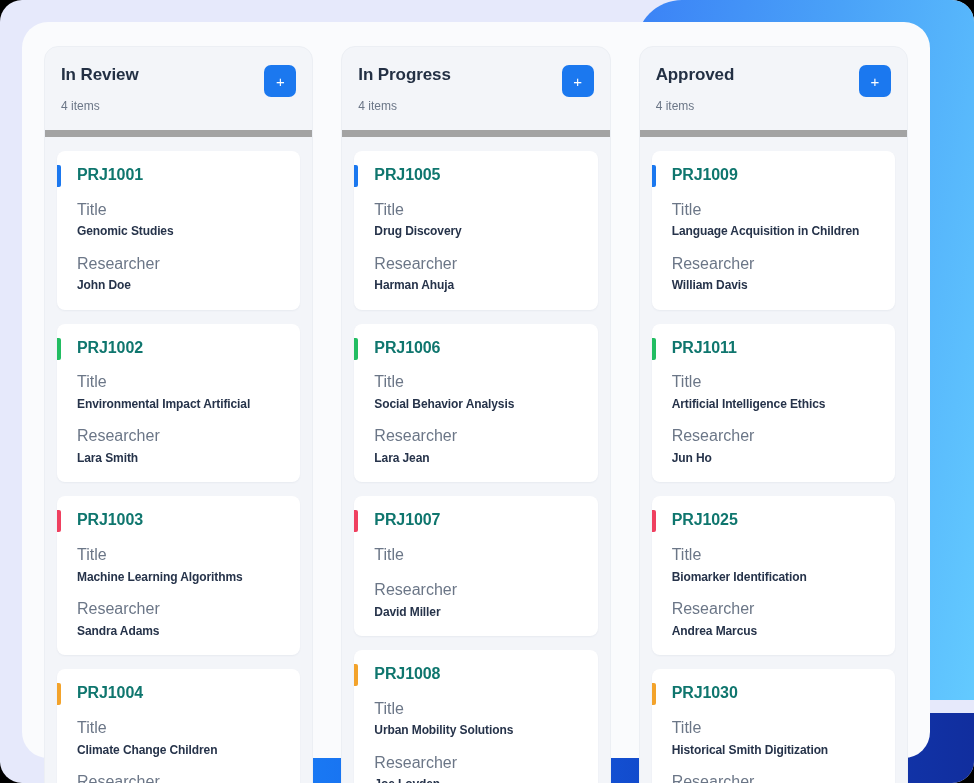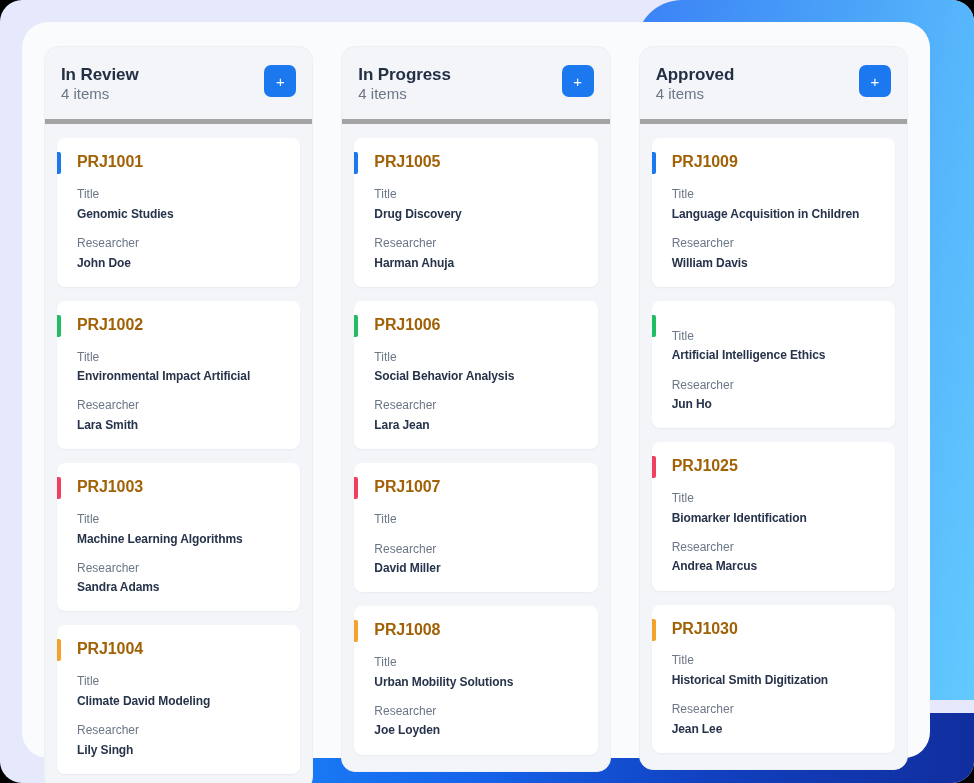--- a/index.html
+++ b/index.html
@@ -72,35 +72,35 @@
     overflow: hidden;
     display: flex;
     flex-direction: column;
   }
 
   .column-header {
     display: flex;
     align-items: flex-start;
     justify-content: space-between;
     padding: 18px 16px 16px 16px;
-    border-bottom: 5px solid #a3a3a3;
+    border-bottom: 7px solid #a3a3a3;
   }
 
   .column-title {
     font-size: 17px;
     font-weight: bold;
     color: #233044;
     line-height: 1.2;
     letter-spacing: -0.1px;
   }
 
   .column-count {
-    font-size: 15px;
+    font-size: 12px;
     color: #6b7687;
-    margin-top: 0;
+    margin-top: 14px;
     line-height: 1.2;
   }
 
   .add-button {
     width: 32px;
     height: 32px;
     border-radius: 7px;
     background: #1b78ef;
     border: none;
     color: #ffffff;
@@ -136,30 +136,30 @@
     left: 0;
     top: 14px;
     width: 4px;
     height: 22px;
     border-radius: 0 2px 2px 0;
   }
 
   .card-id {
     font-size: 16px;
     font-weight: bold;
-    color: #a16207;
+    color: #0f766e;
     line-height: 1.3;
     padding-left: 4px;
     letter-spacing: -0.1px;
   }
 
   .field { margin-top: 14px; padding-left: 4px; }
 
   .field-label {
-    font-size: 12px;
+    font-size: 16px;
     color: #6b7687;
     line-height: 1.3;
     margin-bottom: 3px;
   }
 
   .field-value {
     font-size: 12px;
     font-weight: bold;
     color: #26334a;
     line-height: 1.35;
@@ -220,21 +220,21 @@
             <div class="field">
               <div class="field-label">Researcher</div>
               <div class="field-value">Sandra Adams</div>
             </div>
           </div>
           <div class="card">
             <div class="accent-bar" style="background: rgb(243, 163, 43);"></div>
             <div class="card-id">PRJ1004</div>
             <div class="field">
               <div class="field-label">Title</div>
-              <div class="field-value">Climate David Modeling</div>
+              <div class="field-value">Climate Change Children</div>
             </div>
             <div class="field">
               <div class="field-label">Researcher</div>
               <div class="field-value">Lily Singh</div>
             </div>
           </div>
         </div>
       </div>
       <div class="column">
         <div class="column-header">
@@ -314,20 +314,21 @@
               <div class="field-label">Title</div>
               <div class="field-value">Language Acquisition in Children</div>
             </div>
             <div class="field">
               <div class="field-label">Researcher</div>
               <div class="field-value">William Davis</div>
             </div>
           </div>
           <div class="card">
             <div class="accent-bar" style="background: rgb(34, 189, 98);"></div>
+            <div class="card-id">PRJ1011</div>
             <div class="field">
               <div class="field-label">Title</div>
               <div class="field-value">Artificial Intelligence Ethics</div>
             </div>
             <div class="field">
               <div class="field-label">Researcher</div>
               <div class="field-value">Jun Ho</div>
             </div>
           </div>
           <div class="card">

